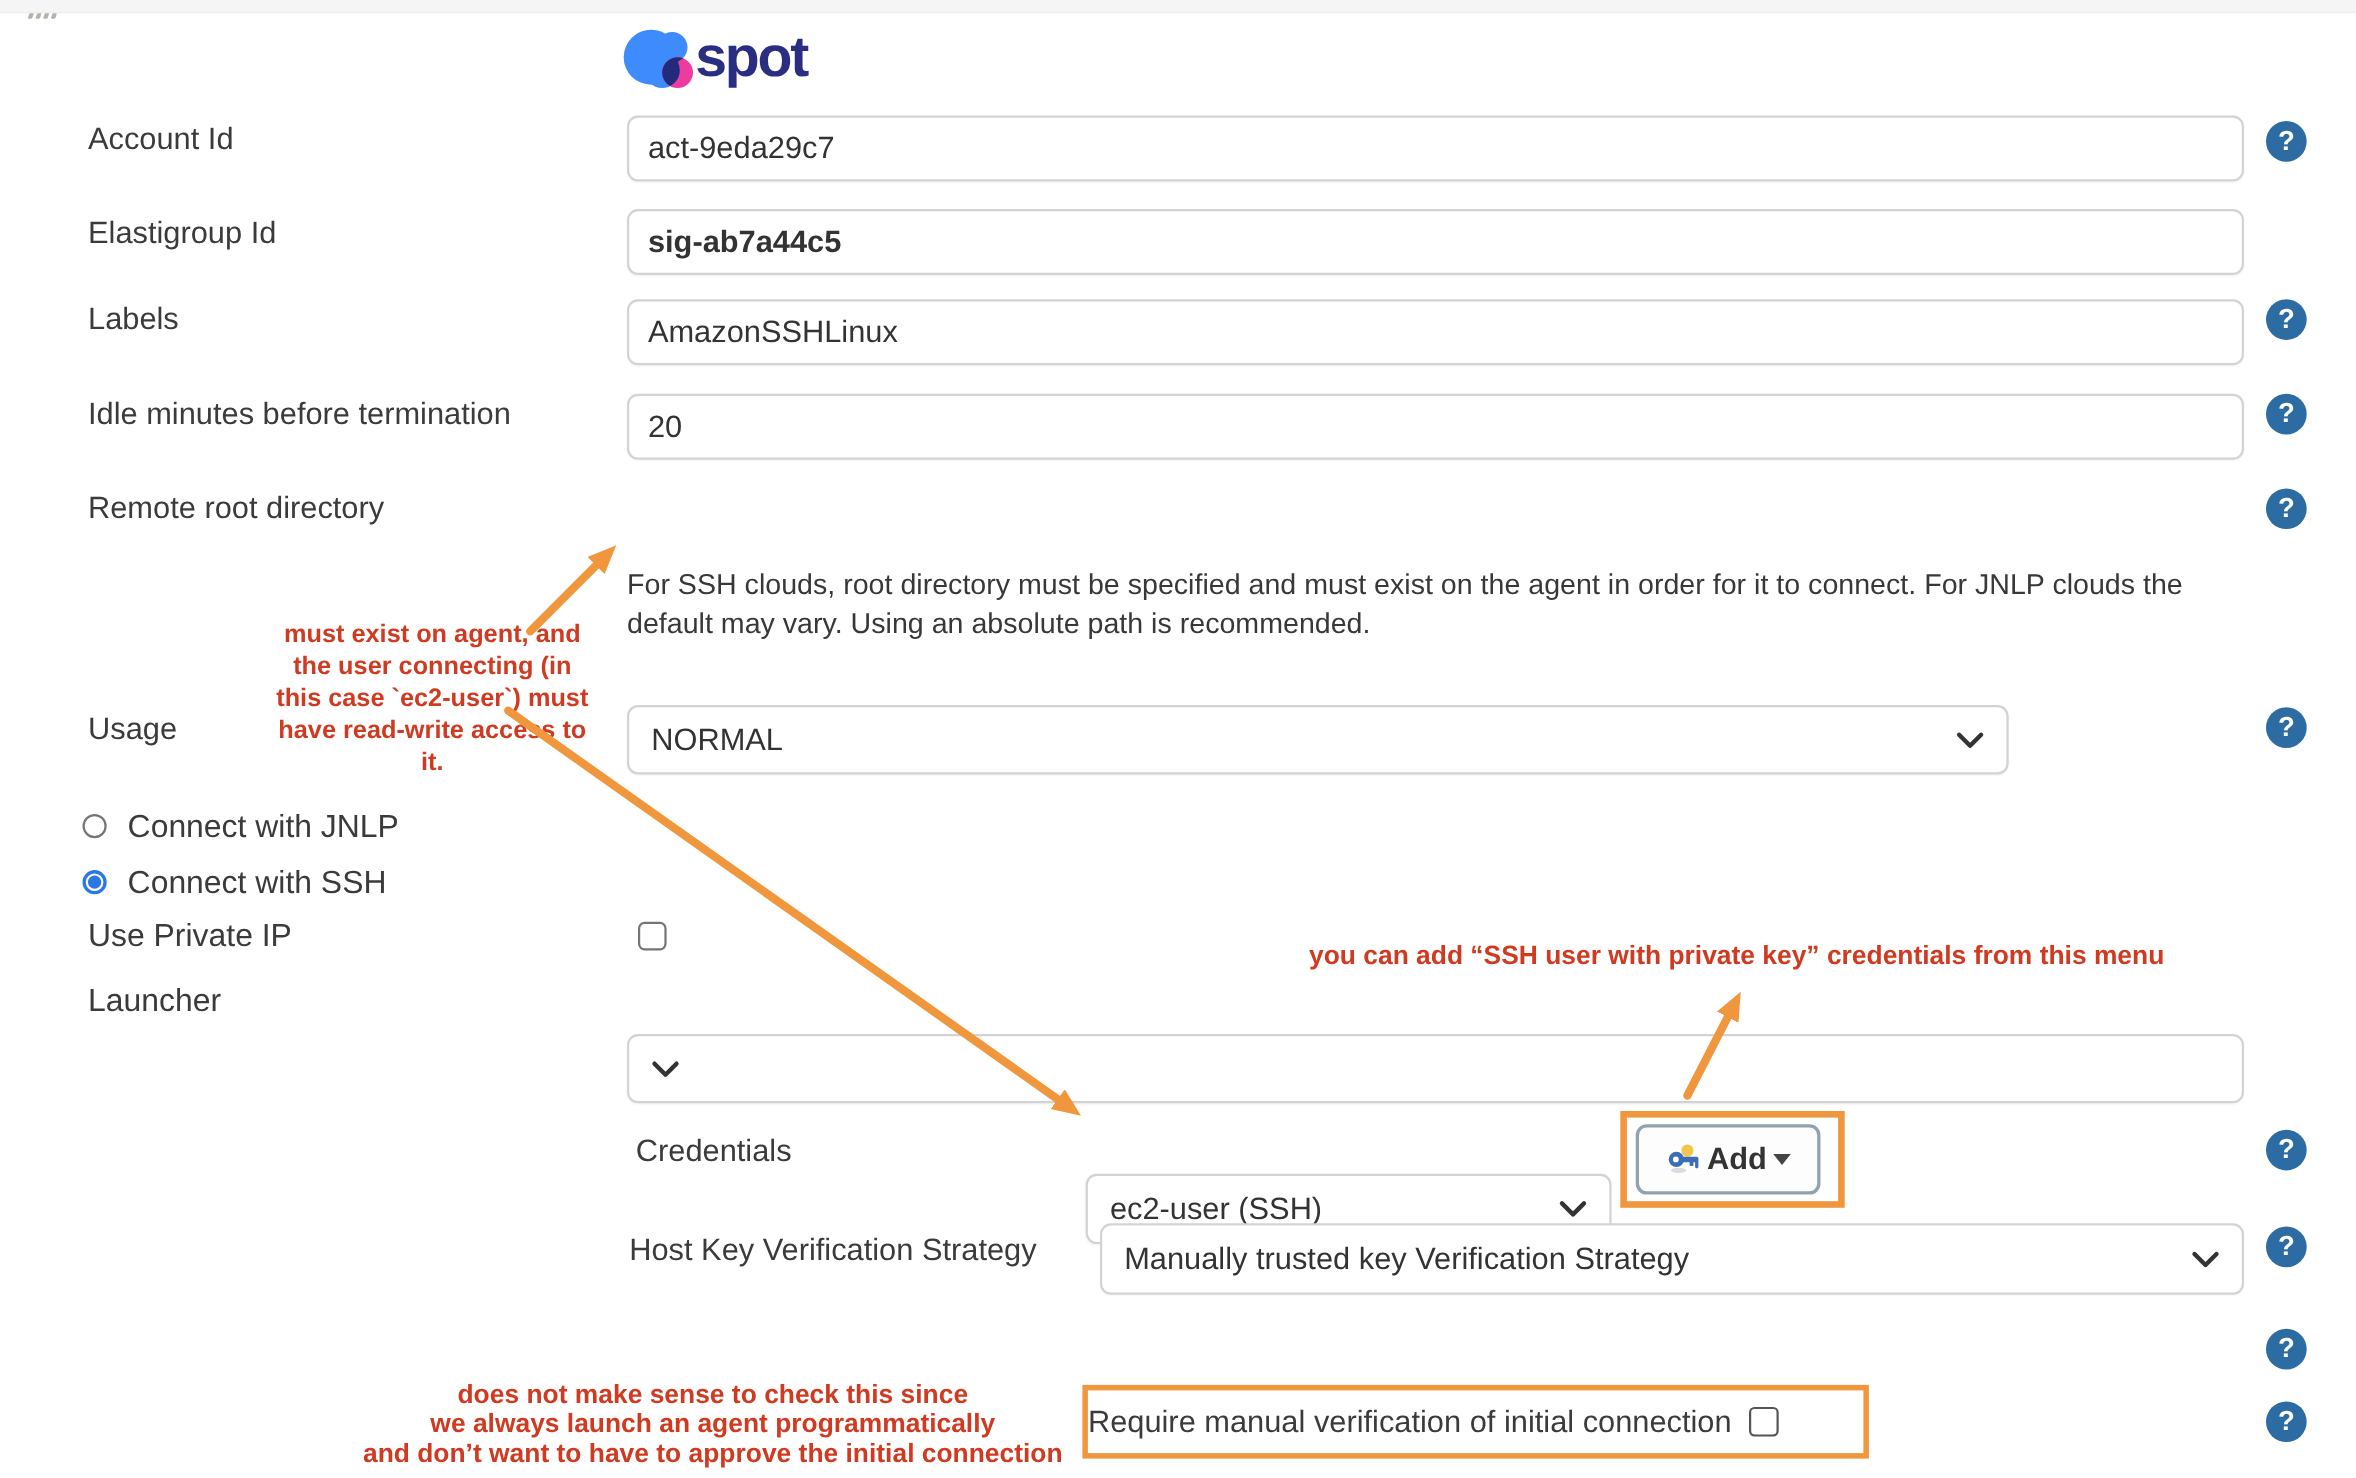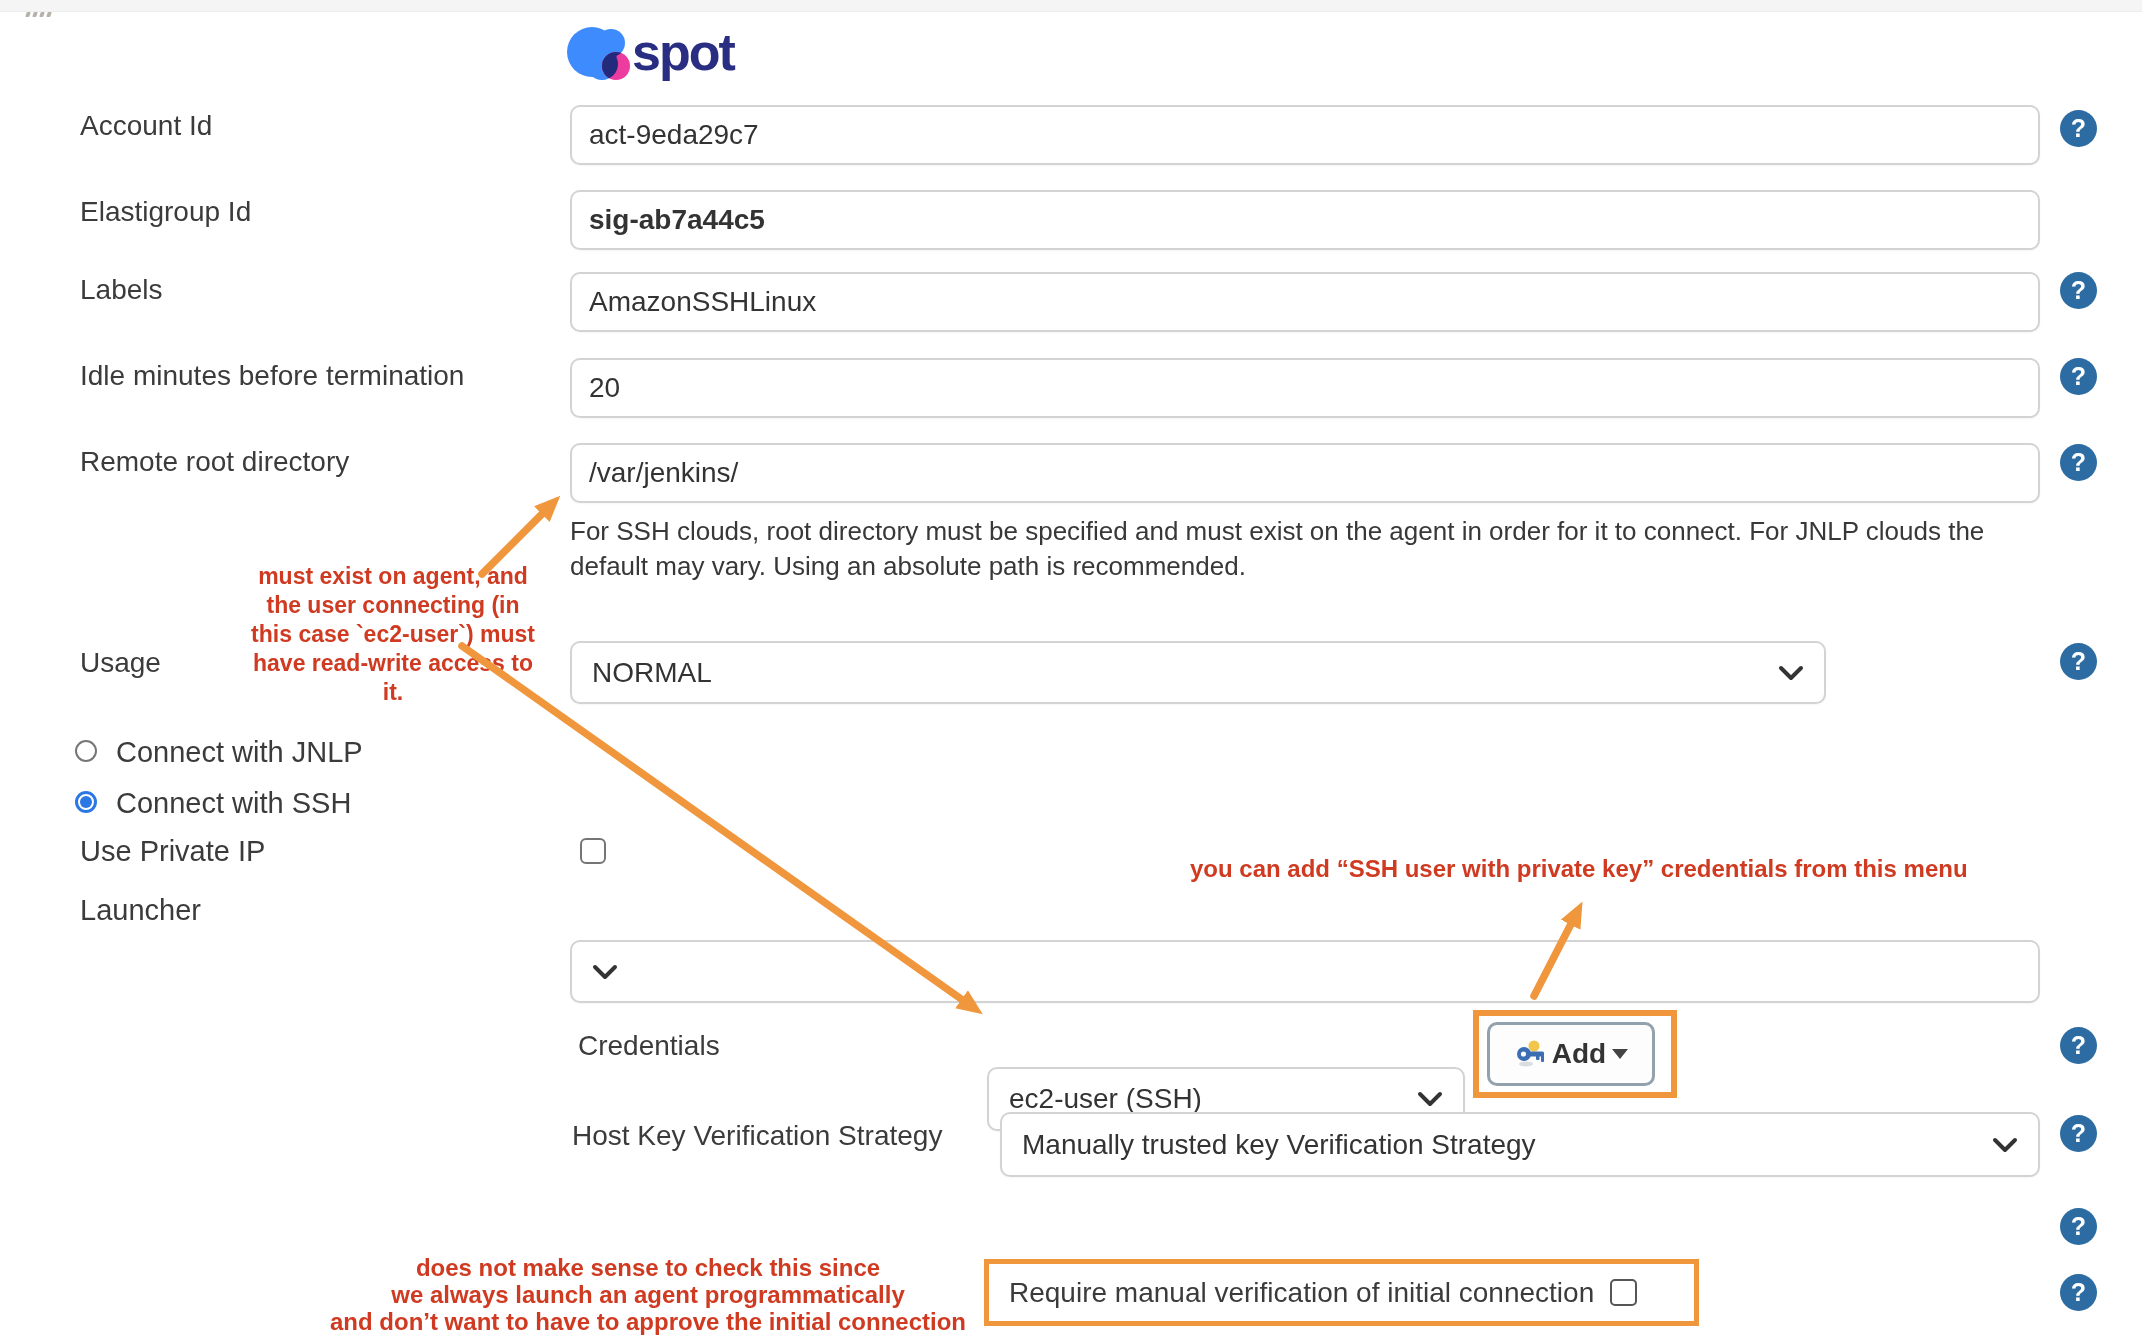--- a/index.html
+++ b/index.html
@@ -45,21 +45,21 @@
 
   .hlbox{position:absolute;border:6px solid #f0973e;box-sizing:border-box;}
 
   .addbtn{position:absolute;left:1487px;top:1022px;width:168px;height:64px;box-sizing:border-box;
           border:3px solid #93a1ad;border-radius:10px;background:#fdfdfd;display:flex;align-items:center;
           justify-content:center;gap:6px;cursor:pointer;}
   .addbtn .txt{font-size:28px;font-weight:bold;color:#333;}
   .caret{width:0;height:0;border-left:8px solid transparent;border-right:8px solid transparent;border-top:10px solid #444;}
 
   .reqbox{position:absolute;left:984px;top:1259px;width:715px;height:67px;box-sizing:border-box;
-          border:5px solid #f0973e;display:flex;align-items:center;padding-left:20px;background:#fff;}
+          border:5px solid #f0973e;display:flex;align-items:center;background:#fff;}
   .reqbox .txt{font-size:28px;color:#3b3b3b;white-space:nowrap;}
   .reqbox .checkbox{position:static;width:27px;height:27px;margin-left:16px;border-color:#555;border-radius:5px;}
 
   .arrows{position:absolute;left:0;top:0;width:2142px;height:1344px;pointer-events:none;}
 </style>
 </head>
 <body>
 
 <div class="page">
 
@@ -97,21 +97,20 @@
   <label class="flabel" style="top:196px">Elastigroup Id</label>
   <input class="finput" style="top: 190px; font-weight: bold;" value="sig-ab7a44c5">
 
   <label class="flabel" style="top:274px">Labels</label>
   <input class="finput" style="top: 272px;" value="AmazonSSHLinux">
 
   <label class="flabel" style="top:360px">Idle minutes before termination</label>
   <input class="finput" style="top: 358px;" value="20">
 
   <label class="flabel" style="top:446px">Remote root directory</label>
-  <input class="finput" style="top: 443px;" value="/var/jenkins/">
 
   <div class="helptext">For SSH clouds, root directory must be specified and must exist on the agent in order for it to connect. For JNLP clouds the
 default may vary. Using an absolute path is recommended.</div>
 
   <label class="flabel" style="top:647px">Usage</label>
   <div class="fselect" style="left:570px;top:641px;width:1256px;height:63px">
     <span class="val">NORMAL</span>
     <svg width="26" height="16" viewBox="0 0 26 16">
       <path d="M3 3 L13 13 L23 3" fill="none" stroke="#333" stroke-width="4" stroke-linecap="round" stroke-linejoin="round"></path>
     </svg>

